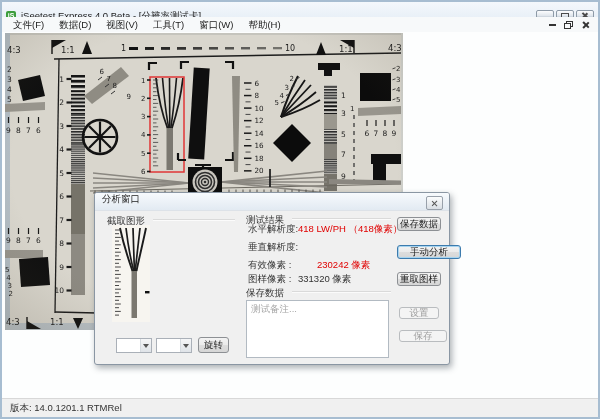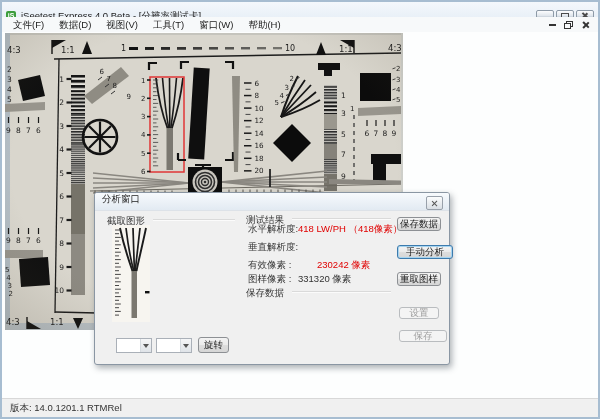--- a/index.html
+++ b/index.html
@@ -488,23 +488,24 @@
       <div class="r-value v-red" style="top:30px;">418 LW/PH （418像素）</div>
       <div class="r-label" style="top:48px;">垂直解析度:</div>
       <div class="r-value" style="top:48px;"></div>
       <div class="r-label" style="top:66px;">有效像素 :</div>
       <div class="r-value v-red" style="top:66px;margin-left:19px;">230242 像素</div>
       <div class="r-label" style="top:80px;">图样像素 :</div>
       <div class="r-value" style="top:80px;">331320 像素</div>
 
       <div class="grp-label" style="left:151px;top:94px;">保存数据</div>
       <div class="grp-line" style="left:197px;top:98px;width:99px;"></div>
+      <textarea class="note-area" placeholder="测试备注..." style=""></textarea>
 
       <div class="btn" style="left:302px;top:24px;width:44px;height:14px;">保存数据</div>
-      <div class="btn focus" style="left:302px;top:52px;width:56px;height:14px;">手动分析</div>
+      <div class="btn focus" style="left:302px;top:52px;width:64px;height:14px;">手动分析</div>
       <div class="btn" style="left:302px;top:79px;width:44px;height:14px;">重取图样</div>
       <div class="btn disabled" style="left:304px;top:114px;width:40px;height:12px;">设置</div>
       <div class="btn disabled" style="left:304px;top:137px;width:48px;height:12px;">保存</div>
     </div>
   </div>
 
   <div class="statusbar">
     <span class="status-text">版本: 14.0.1201.1 RTMRel</span>
   </div>
 </div>

